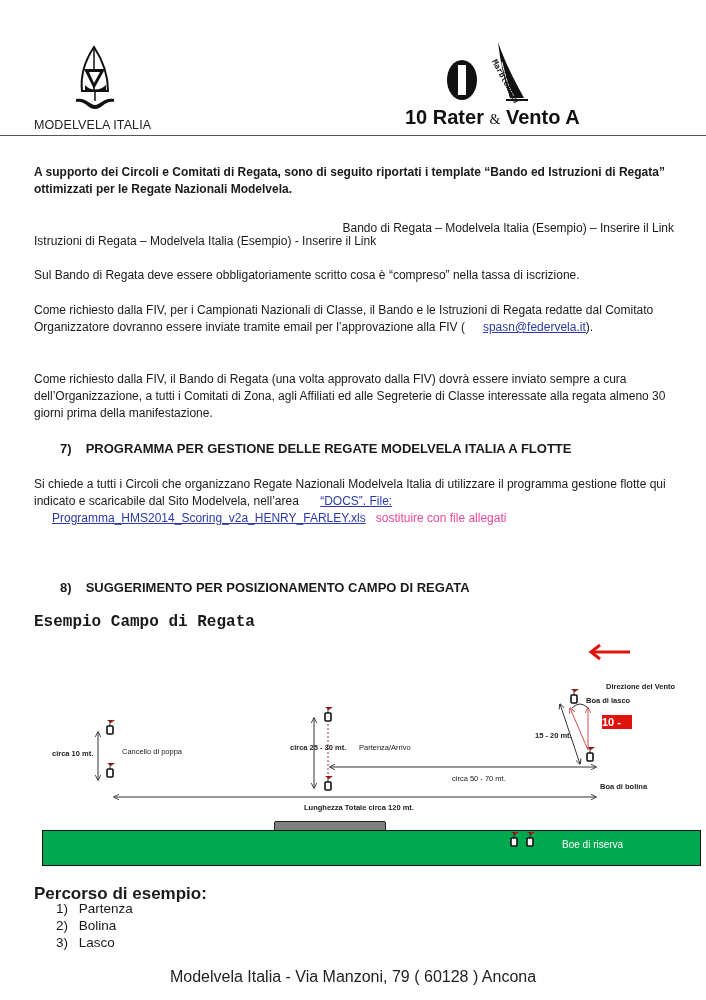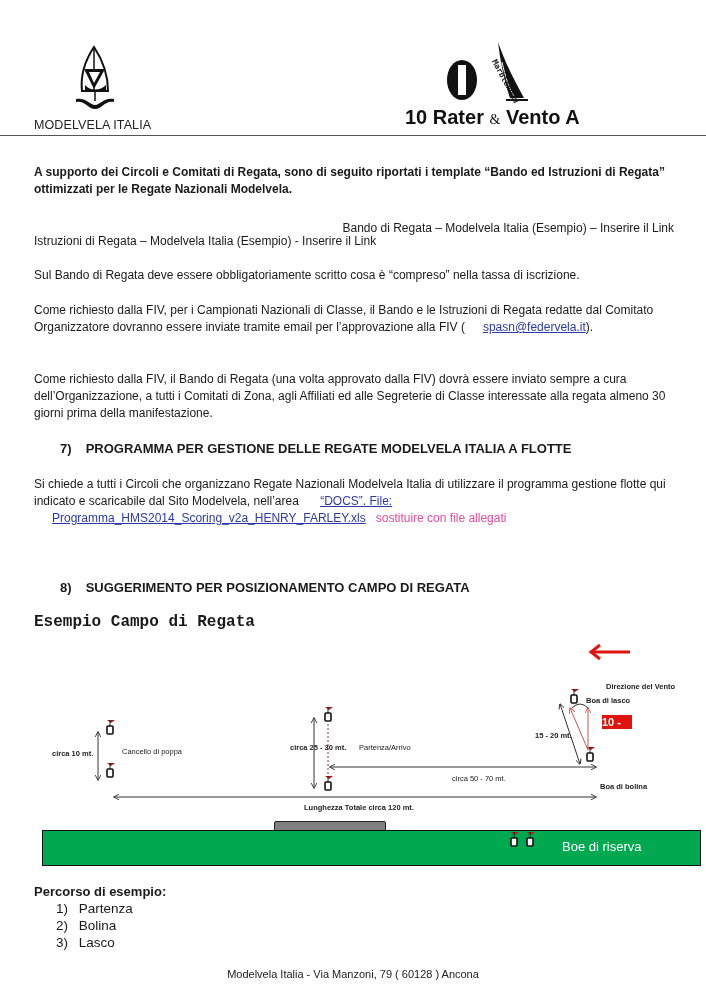--- a/index.html
+++ b/index.html
@@ -19,30 +19,30 @@
   .link { color: #2b3aa8; text-decoration: underline; padding-left: 18px; }
   .red-note { color: #ec4899; }
   .section-h { font-size: 13px; font-weight: bold; left: 60px; }
   .section-h .num { display: inline-block; width: 22px; }
 
   
   .diagram { left: 30px; top: 632px; width: 676px; height: 240px; }
   .diag-label { position: absolute; font-size: 7.5px; font-weight: bold; color: #222; white-space: nowrap; }
   .grn { position: absolute; left: 12px; top: 198px; width: 657px; height: 34px; background: #00a84f; border: 1px solid #111; }
   .dock { position: absolute; left: 244px; top: 189px; width: 110px; height: 9px; background: #808080; border: 1px solid #222; border-radius: 2px; }
-  .reserve-label { position: absolute; font-size: 13px; color: #fff; left: 532px; top: 207px; text-align: right; }
+  .reserve-label { position: absolute; font-size: 10px; color: #fff; left: 532px; top: 207px; text-align: right; }
   .angle-box { position: absolute; left: 572px; top: 83px; width: 30px; height: 14px; background: #e0140f; color: #fff;
                font-size: 11px; font-weight: bold; text-align: left; line-height: 14px; }
 
   
-  .list-title { left: 34px; top: 884px; font-size: 13px; font-weight: bold; }
+  .list-title { left: 34px; top: 884px; font-size: 17px; font-weight: bold; }
   .list { left: 56px; top: 900px; font-size: 13.5px; line-height: 17px; }
   .list-item .num { display: inline-block; width: 19px; }
 
-  .footer { left: 0; width: 706px; top: 968px; text-align: center; font-size: 11px; color: #222; }
+  .footer { left: 0; width: 706px; top: 968px; text-align: center; font-size: 16px; color: #222; }
 </style>
 </head>
 <body>
 
 <div class="abs" style="left:72px;top:45px;width:46px;height:66px;">
   <svg width="46" height="66" viewBox="0 0 46 66">
     <path d="M22 2 C14 14 8 28 10 46 L36 46 C36 30 30 14 22 2 Z" fill="none" stroke="#111" stroke-width="2"></path>
     <path d="M22 2 L22 46" stroke="#111" stroke-width="1.5"></path>
     <path d="M12 24 L22 44 L33 24 Z" fill="#111"></path>
     <path d="M17 27 L22 38 L28 27 Z" fill="#fff"></path>

